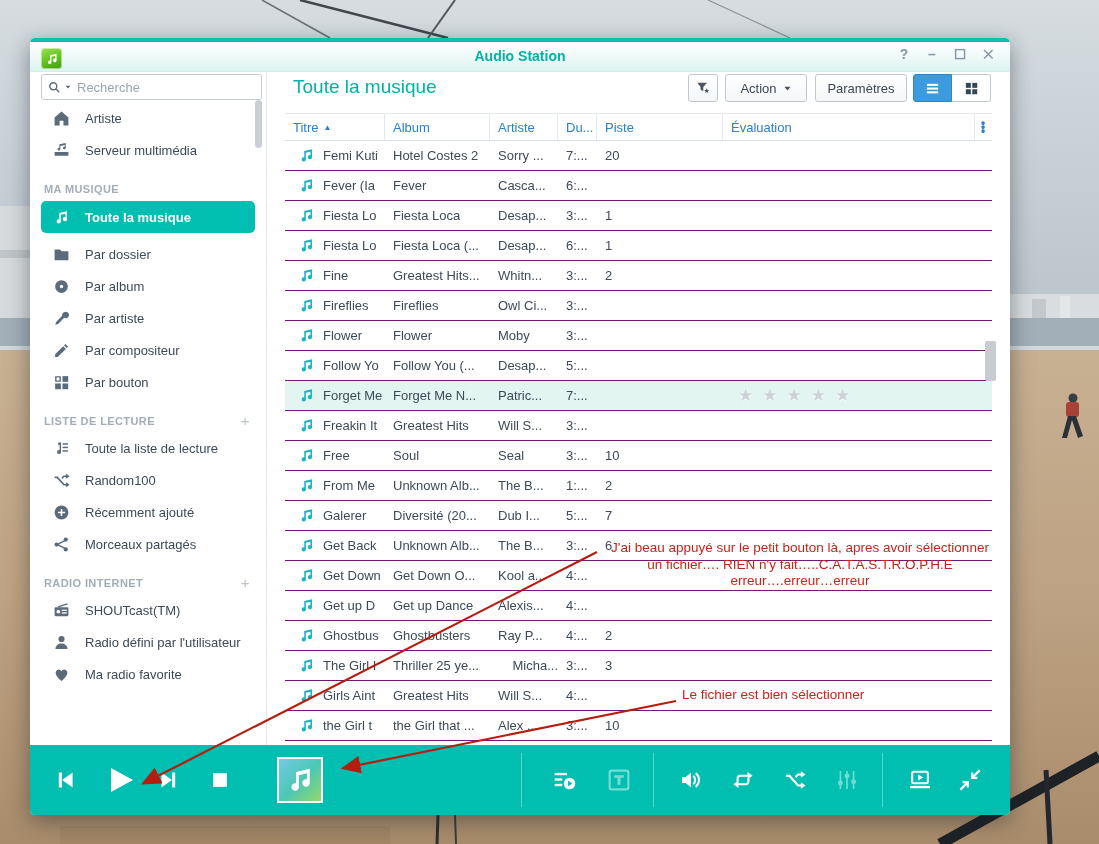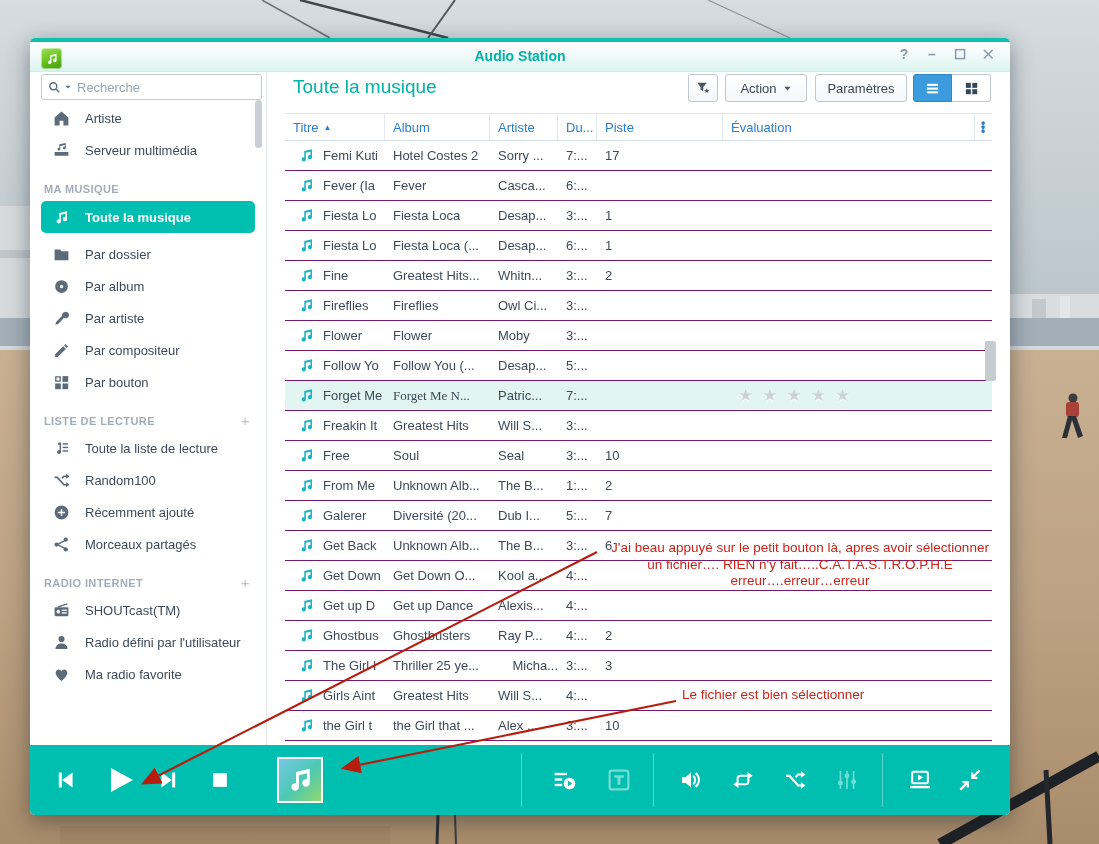--- a/index.html
+++ b/index.html
@@ -400,21 +400,21 @@
               <div class="trow">
                 <div class="td icon-cell" style="width:30px;">
                   <svg viewBox="0 0 16 16">
                     <path d="M5.9 3.7 13.2 2v7.6a2 2 0 1 1-1.5-1.94V4.4L7.4 5.4v6.3a2 2 0 1 1-1.5-1.93Z"></path>
                   </svg>
                 </div>
                 <div class="td" style="width:70px;">Femi Kuti</div>
                 <div class="td" style="width:105px;">Hotel Costes 2</div>
                 <div class="td" style="width:68px;">Sorry ...</div>
                 <div class="td" style="width:39px;">7:...</div>
-                <div class="td" style="width:126px;">17</div>
+                <div class="td" style="width:126px;">20</div>
                 <div class="td" style="width:252px;padding-left:0;"></div>
               </div>
               <div class="trow">
                 <div class="td icon-cell" style="width:30px;">
                   <svg viewBox="0 0 16 16">
                     <path d="M5.9 3.7 13.2 2v7.6a2 2 0 1 1-1.5-1.94V4.4L7.4 5.4v6.3a2 2 0 1 1-1.5-1.93Z"></path>
                   </svg>
                 </div>
                 <div class="td" style="width:70px;">Fever (Ia</div>
                 <div class="td" style="width:105px;">Fever</div>
@@ -501,21 +501,21 @@
                 <div class="td" style="width:126px;"></div>
                 <div class="td" style="width:252px;padding-left:0;"></div>
               </div>
               <div class="trow hl">
                 <div class="td icon-cell" style="width:30px;">
                   <svg viewBox="0 0 16 16">
                     <path d="M5.9 3.7 13.2 2v7.6a2 2 0 1 1-1.5-1.94V4.4L7.4 5.4v6.3a2 2 0 1 1-1.5-1.93Z"></path>
                   </svg>
                 </div>
                 <div class="td" style="width:70px;">Forget Me</div>
-                <div class="td" style="width:105px;font-family:Liberation Serif, serif;">Forget Me N...</div>
+                <div class="td" style="width:105px;">Forget Me N...</div>
                 <div class="td" style="width:68px;">Patric...</div>
                 <div class="td" style="width:39px;">7:...</div>
                 <div class="td" style="width:126px;"></div>
                 <div class="td" style="width:252px;padding-left:0;">
                   <span class="stars">
                     <span class="star">★</span>
                     <span class="star">★</span>
                     <span class="star">★</span>
                     <span class="star">★</span>
                     <span class="star">★</span>

